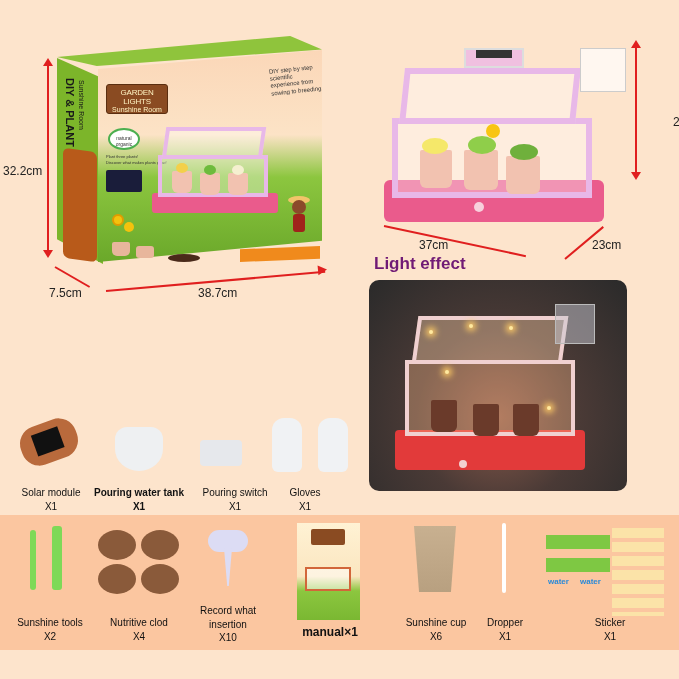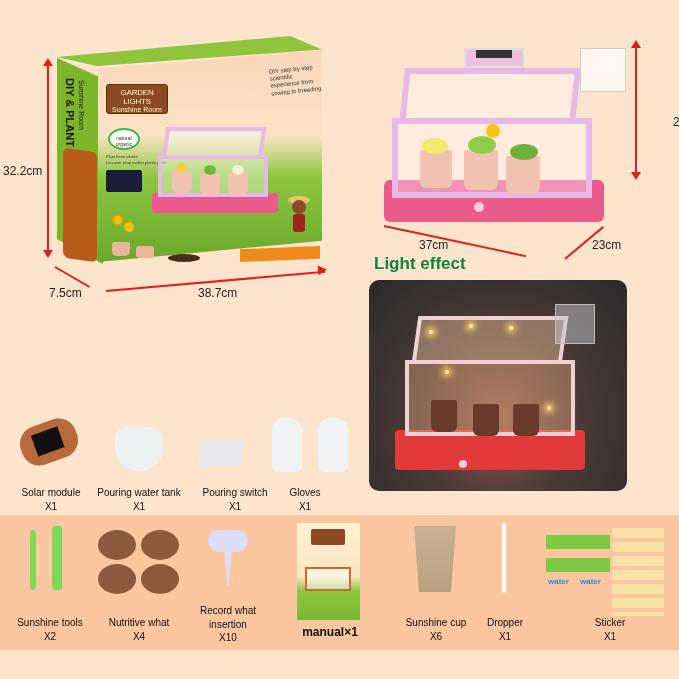--- a/index.html
+++ b/index.html
@@ -29,21 +29,21 @@
   .greenhouse-sm { position: absolute; left: 150px; top: 115px; width: 140px; height: 100px; }
   .gh-frame { position: absolute; border: 4px solid #e8b8e8; background: rgba(255,255,255,0.35); }
   .gh-base { position: absolute; background: #ea5b8c; border-radius: 3px; }
   .pot { position: absolute; background: #f2c2b0; border-radius: 2px 2px 6px 6px; }
   .flower { position: absolute; border-radius: 50%; }
   .orange-strip { position: absolute; left: 240px; top: 246px; width: 80px; height: 16px; background: #f08a1c; clip-path: polygon(0 20%, 100% 0, 100% 80%, 0 100%); }
   .girl { position: absolute; left: 288px; top: 196px; width: 22px; height: 40px; }
 
   
   .gh-big { position: absolute; left: 380px; top: 40px; width: 240px; height: 200px; }
-  .light-title { position: absolute; left: 374px; top: 254px; font-size: 17px; font-weight: bold; color: #15803d; }
+  .light-title { position: absolute; left: 374px; top: 254px; font-size: 17px; font-weight: bold; color: #701a75; }
   .photo { position: absolute; left: 369px; top: 280px; width: 258px; height: 211px; border-radius: 10px; background: radial-gradient(ellipse at 50% 65%, #8a5a4a 0%, #4a3a36 45%, #2a2a2a 100%); overflow: hidden; }
 
   
   .band { position: absolute; left: 0; top: 515px; width: 679px; height: 135px; background: #fbc6a0; }
   .item { position: absolute; text-align: center; font-size: 10px; color: #111; line-height: 1.35; }
   .item .lbl { display: block; white-space: nowrap; }
   .item .qty { display: block; }
 </style>
 </head>
 <body>
@@ -154,21 +154,21 @@
 
   <div class="abs" style="left:20px;top:422px;width:58px;height:40px;background:#b96a3c;border-radius:18px;transform:rotate(-20deg);">
     <div class="abs" style="left:14px;top:8px;width:28px;height:22px;background:#111;"></div>
   </div>
   <div class="item" style="left:6px;top:486px;width:90px;">
     <span class="lbl">Solar module</span>
     <span class="qty">X1</span>
   </div>
 
   <div class="abs" style="left:115px;top:427px;width:48px;height:44px;background:#eef0f2;border-radius:12px 12px 50% 50%;"></div>
-  <div class="item" style="left:84px;top:486px;width:110px;">
+  <div class="item" style="left:84px;top:486px;width:110px;font-weight:bold;">
     <span class="lbl">Pouring water tank</span>
     <span class="qty">X1</span>
   </div>
 
   <div class="abs" style="left:200px;top:440px;width:42px;height:26px;background:#e6e8ec;border-radius:4px;"></div>
   <div class="item" style="left:190px;top:486px;width:90px;">
     <span class="lbl">Pouring switch</span>
     <span class="qty">X1</span>
   </div>
 
@@ -188,21 +188,21 @@
   <div class="item" style="left:4px;top:616px;width:92px;">
     <span class="lbl">Sunshine tools</span>
     <span class="qty">X2</span>
   </div>
 
   <div class="abs" style="left:98px;top:530px;width:38px;height:30px;background:#8a5a3a;border-radius:50%;"></div>
   <div class="abs" style="left:141px;top:530px;width:38px;height:30px;background:#8a5a3a;border-radius:50%;"></div>
   <div class="abs" style="left:98px;top:564px;width:38px;height:30px;background:#8a5a3a;border-radius:50%;"></div>
   <div class="abs" style="left:141px;top:564px;width:38px;height:30px;background:#8a5a3a;border-radius:50%;"></div>
   <div class="item" style="left:94px;top:616px;width:90px;">
-    <span class="lbl">Nutritive what</span>
+    <span class="lbl">Nutritive clod</span>
     <span class="qty">X4</span>
   </div>
 
   <div class="abs" style="left:208px;top:530px;width:40px;height:22px;background:#dcdcf4;border-radius:12px;"></div>
   <div class="abs" style="left:224px;top:548px;width:8px;height:38px;background:#dcdcf4;clip-path:polygon(0 0,100% 0,60% 100%,40% 100%);"></div>
   <div class="item" style="left:188px;top:604px;width:80px;">
     <span class="lbl">Record what</span>
     <span class="lbl">insertion</span>
     <span class="qty">X10</span>
   </div>

